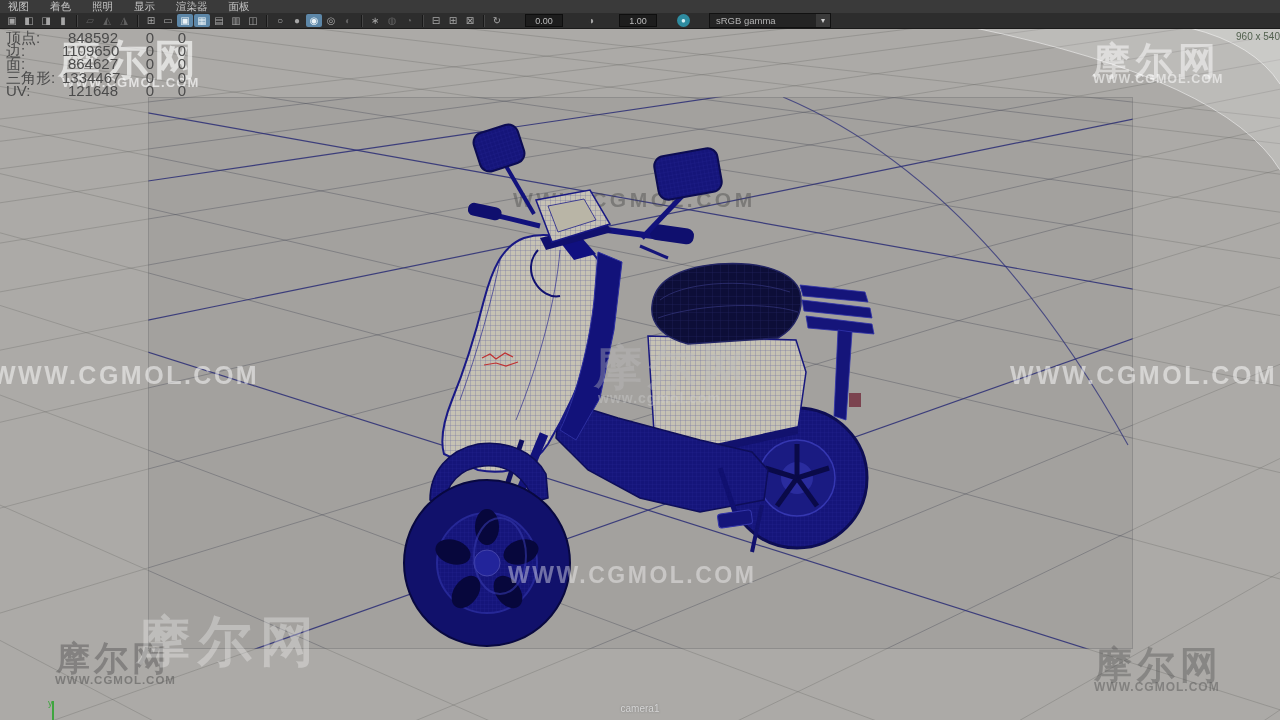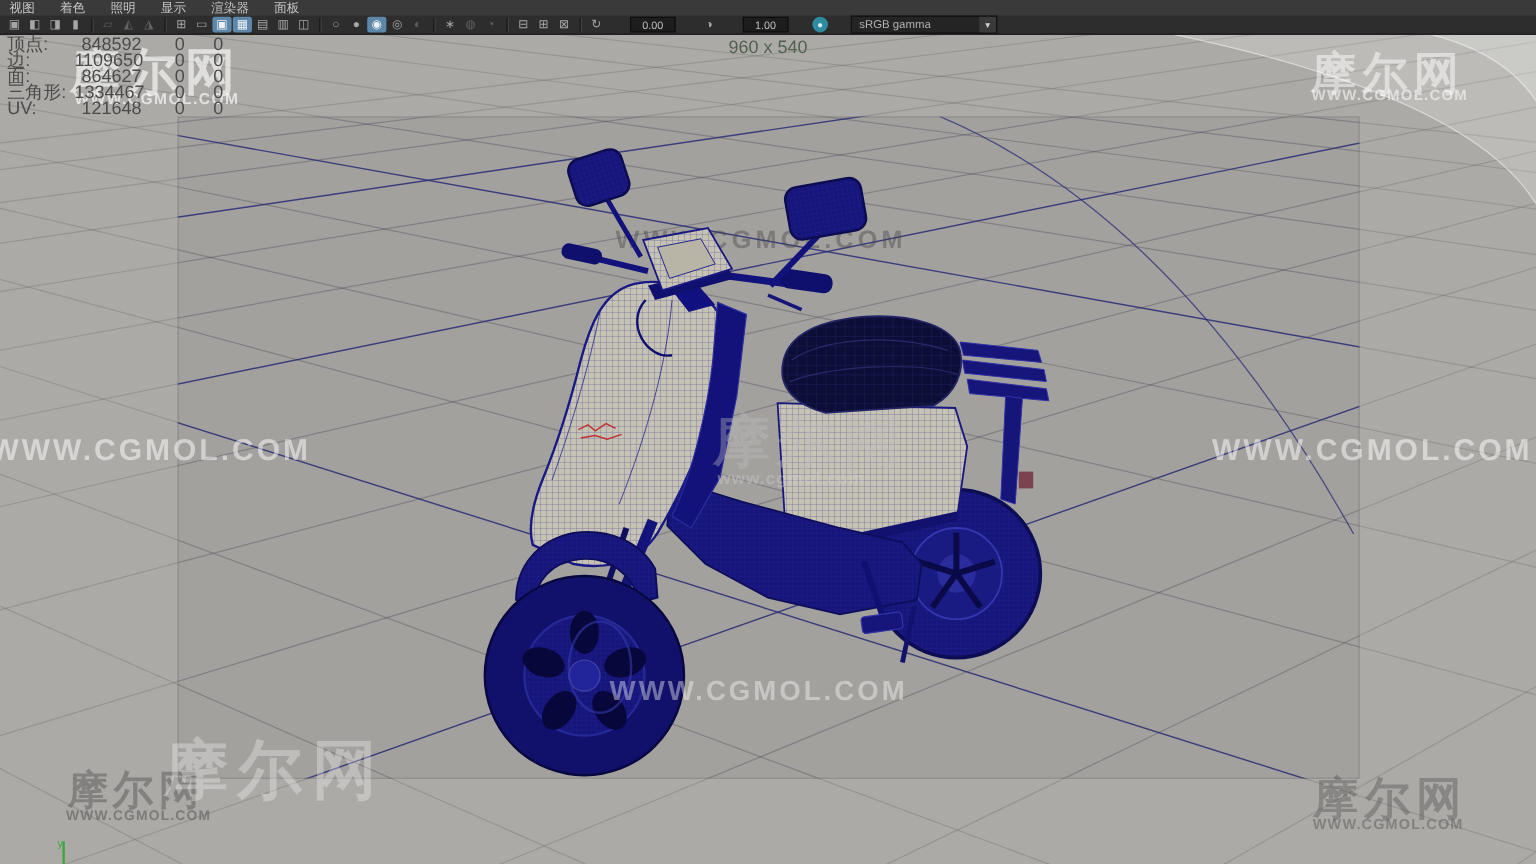--- a/index.html
+++ b/index.html
@@ -31,22 +31,22 @@
   .gmin{stroke:rgba(62,64,78,.34);stroke-width:1;}
   .gmaj{stroke:rgba(45,48,118,.88);stroke-width:1.2;}
   #grid-out .gmin,#grid-out .gmaj{stroke:rgba(98,98,96,.30);stroke-width:1;}
   
   .hud{position:absolute;top:3px;left:6px;z-index:20;color:#4b4b4b;font-size:15px;line-height:13.2px;}
   .hud-row{display:flex;white-space:nowrap;}
   .hud-row .lb{width:56px;}
   .hud-row .v1{width:56px;text-align:right;}
   .hud-row .v2{width:36px;text-align:right;}
   .hud-row .v3{width:32px;text-align:right;}
-  .gate-label{position:absolute;top:3px;left:0;width:100%;text-align:center;
-       font-size:15px;color:#52614f;z-index:20;}
+  .gate-label{position:absolute;top:3px;left:0;width:100%;text-align:right;
+       font-size:10px;color:#52614f;z-index:20;}
   .cam-label{position:absolute;top:675px;left:0;width:100%;text-align:center;
        font-size:10px;color:#d6d6d6;z-index:20;text-shadow:0 0 2px rgba(90,90,90,.6);}
   .axis{position:absolute;left:24px;top:642px;z-index:20;}
   .axis text{font-size:9px;font-family:"Liberation Sans",sans-serif;}
   
   .wm{position:absolute;white-space:nowrap;z-index:18;font-weight:bold;pointer-events:none;}
   .wm-tl-brand{left:58px;top:4px;font-size:42px;letter-spacing:6px;color:rgba(255,255,255,.62);}
   .wm-tl-site{left:62px;top:47px;font-size:13px;letter-spacing:1.2px;color:rgba(255,255,255,.66);}
   .wm-tr-brand{left:1092px;top:8px;font-size:38px;letter-spacing:5px;color:rgba(255,255,255,.5);}
   .wm-tr-site{left:1093px;top:44px;font-size:12.5px;letter-spacing:1px;color:rgba(255,255,255,.55);}
@@ -333,20 +333,21 @@
         </div>
         <div class="hud-row">
           <span class="lb">UV:</span>
           <span class="v1">121648</span>
           <span class="v2">0</span>
           <span class="v3">0</span>
         </div>
       </div>
 
     <div class="gate-label">960 x 540</div>
+    <div class="cam-label">camera1</div>
 
     <svg class="axis" width="70" height="52">
       <line x1="29" y1="60" x2="29" y2="39" stroke="#3fa53f" stroke-width="2" transform="translate(0,-8)"></line>
       <line x1="29" y1="52" x2="45" y2="58" stroke="#b03a2e" stroke-width="2"></line>
       <line x1="29" y1="52" x2="16" y2="58" stroke="#2f2fbf" stroke-width="2"></line>
       <text x="24" y="36" fill="#3fa53f">y</text>
       <text x="47" y="62" fill="#b03a2e">x</text>
       <text x="8" y="63" fill="#2f2fbf">z</text>
     </svg>
 

